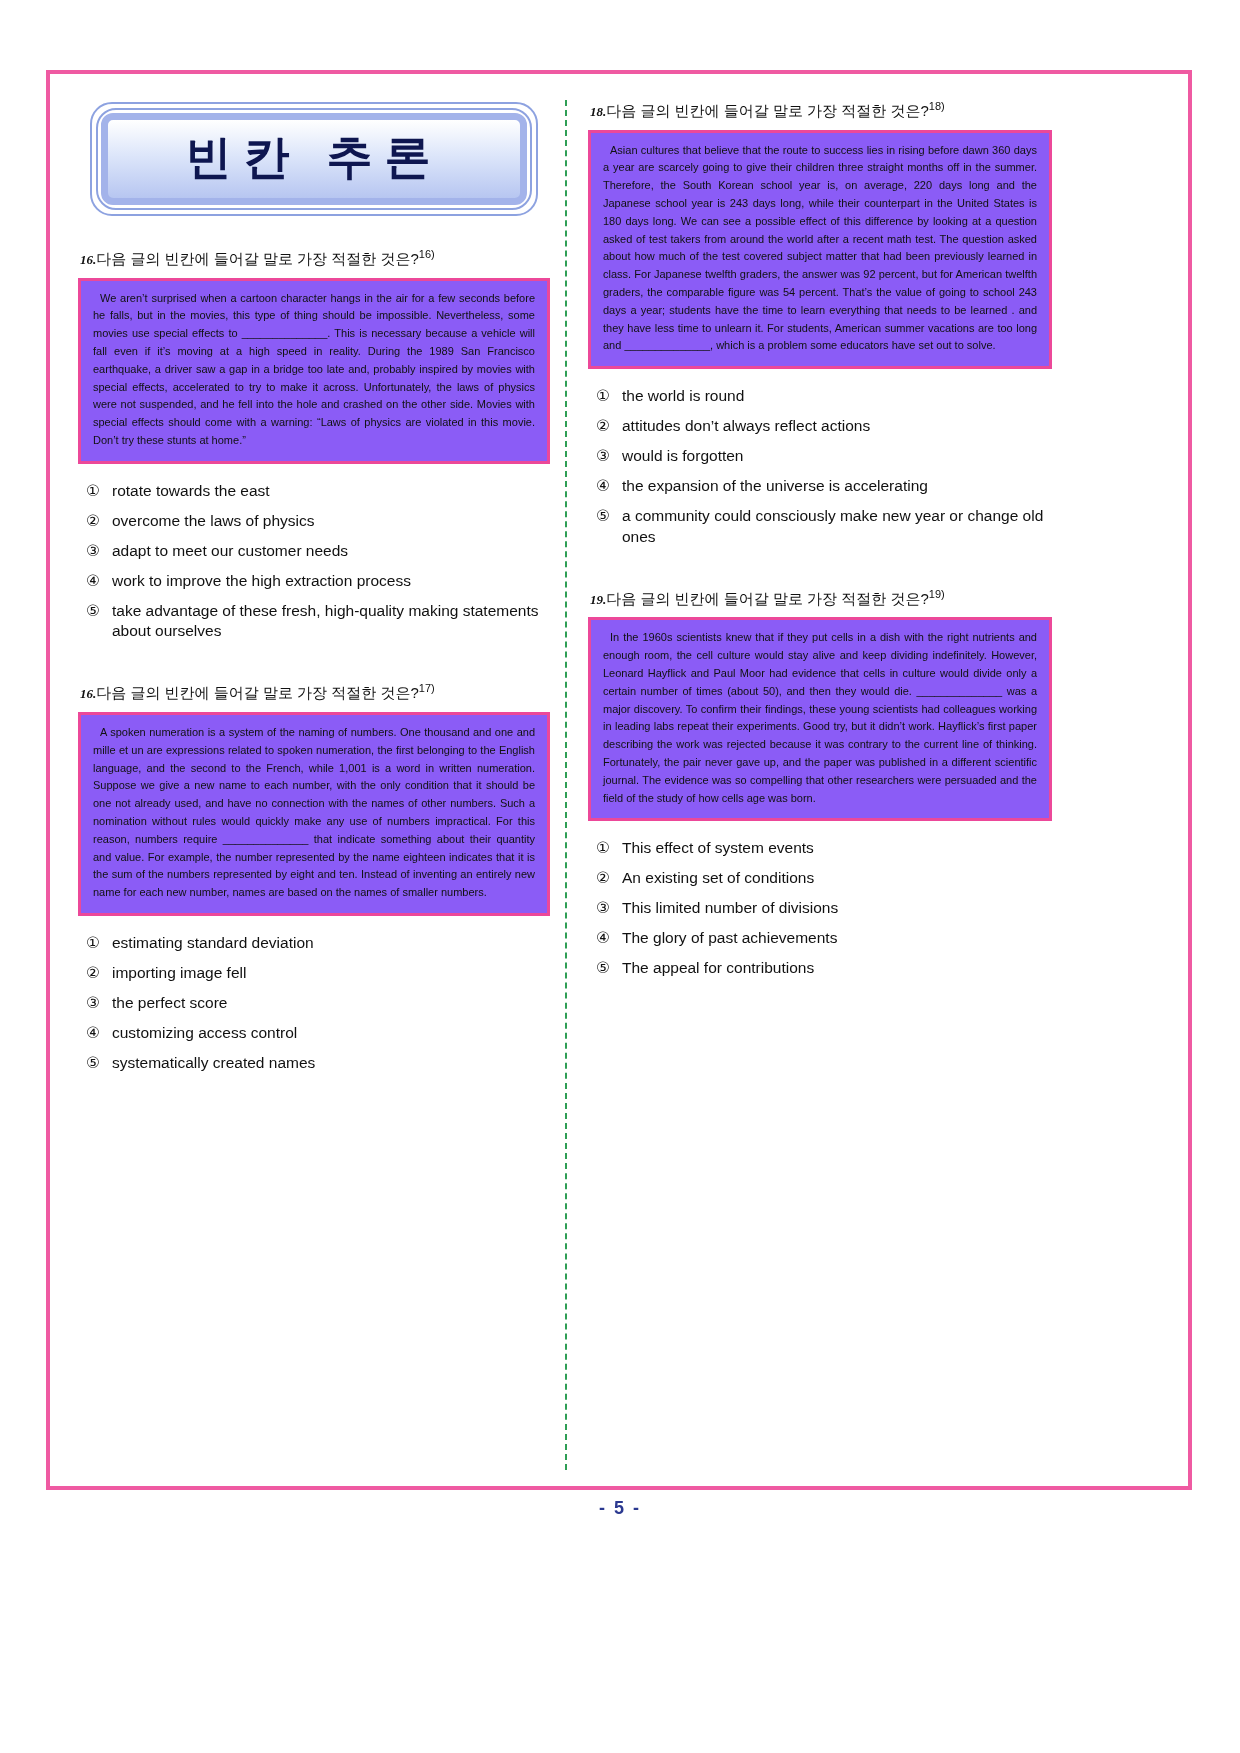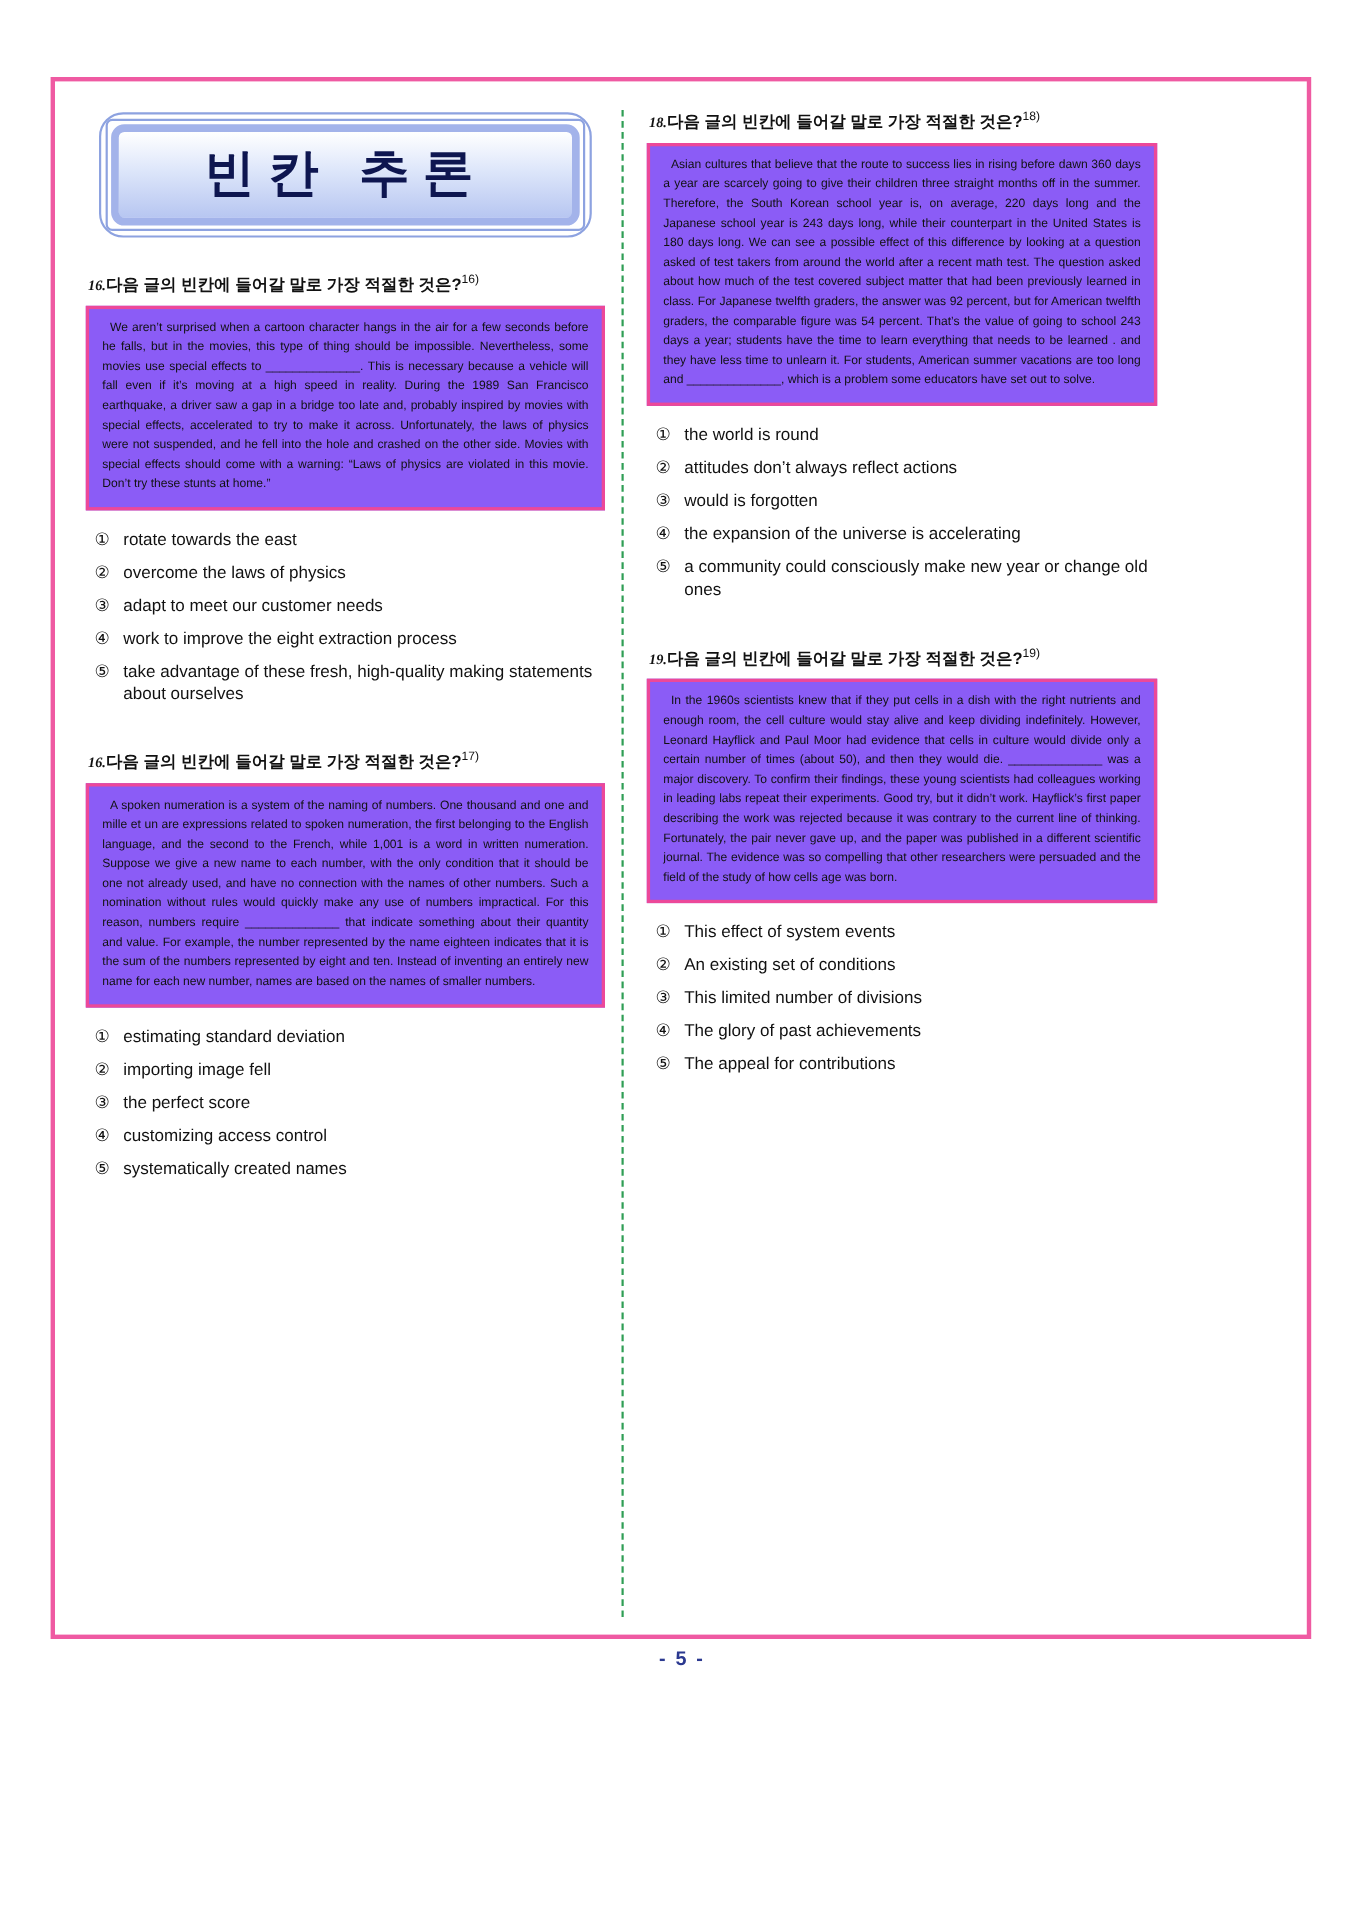--- a/index.html
+++ b/index.html
@@ -28,40 +28,40 @@
     margin:0 21px 0 15px;
     align-self:stretch;
   }
 
   
   .banner-outer {
     margin:2px 12px 32px 12px;
     border:2px solid #8da2e0; border-radius:22px; padding:4px;
   }
   .banner-mid {
-    border:2px solid #8da2e0; border-radius:6px; padding:3px;
+    border:2px solid #8da2e0; border-radius:20px; padding:3px;
   }
   .banner-inner {
     border:7px solid #a3b3ea; border-radius:12px;
     background:linear-gradient(180deg,#ffffff 0%,#dde6fa 45%,#b7c6f1 100%);
     text-align:center; padding:7px 0 9px 0;
   }
   .banner-text {
     font-size:46px; font-weight:bold; color:#0e1650;
     letter-spacing:12px; font-family:"Liberation Sans","DejaVu Sans",sans-serif;
   }
 
   
   .question { margin-bottom:40px; }
   .q-header { margin:0 0 9px 2px; line-height:1.2; }
   .q-num {
     font-family:"Liberation Serif","DejaVu Serif",serif;
     font-style:italic; font-weight:bold; font-size:13px; margin-right:0;
   }
-  .q-prompt { font-weight:bold; font-size:15px; }
+  .q-prompt { font-weight:normal; font-size:15px; }
   .q-ref { font-size:11px; vertical-align:super; }
 
   .passage {
     border:3px solid #ec4899;
     padding:9px 12px 11px 12px;
     font-size:11px; line-height:1.62;
     text-align:justify; text-indent:7px;
     background:#8b5cf6;
   }
 
@@ -105,21 +105,21 @@
           <div class="option">
             <span class="marker">②</span>
             <span class="opt-text">overcome the laws of physics</span>
           </div>
           <div class="option">
             <span class="marker">③</span>
             <span class="opt-text">adapt to meet our customer needs</span>
           </div>
           <div class="option">
             <span class="marker">④</span>
-            <span class="opt-text">work to improve the eight extraction process</span>
+            <span class="opt-text">work to improve the high extraction process</span>
           </div>
           <div class="option">
             <span class="marker">⑤</span>
             <span class="opt-text">take advantage of these fresh, high-quality making statements about ourselves</span>
           </div>
         </div>
       </div>
 
       <div class="question">
         <div class="q-header">

